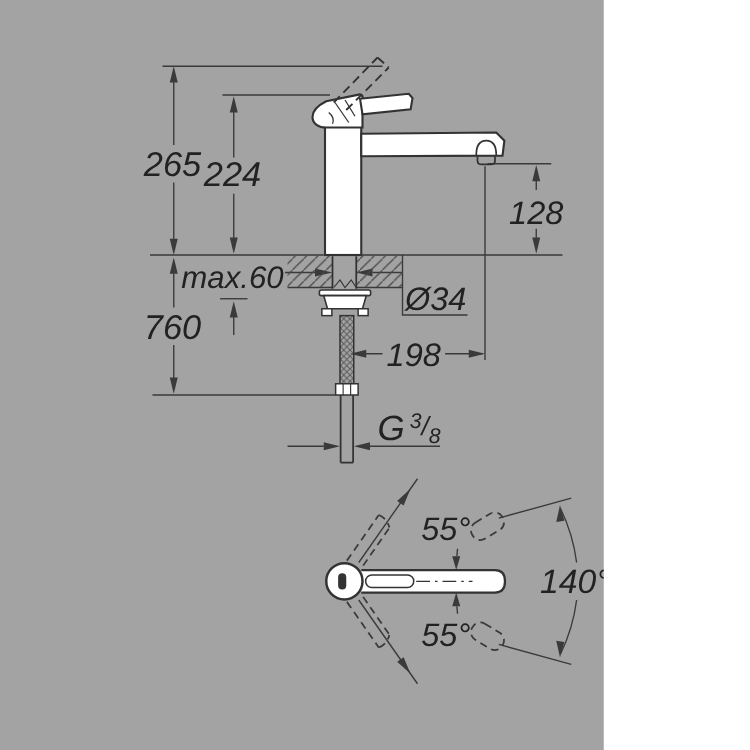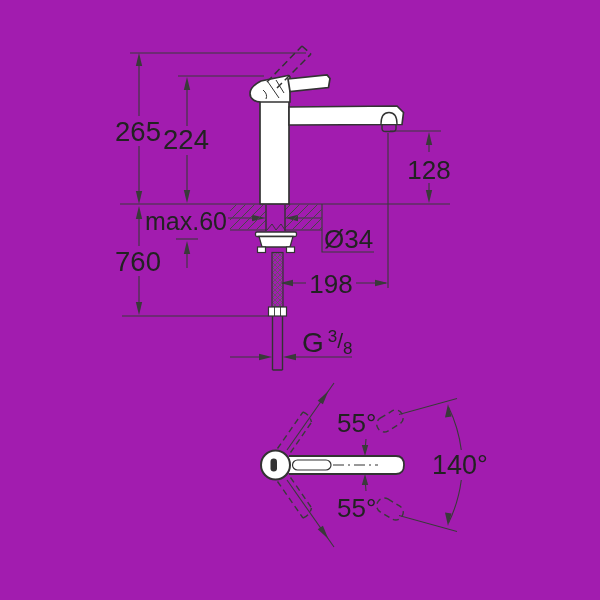--- a/index.html
+++ b/index.html
@@ -1,16 +1,16 @@
 <!DOCTYPE html>
 <html><head>
 <meta charset="utf-8">
 <style>
   html,body{margin:0;padding:0;background:#fff;}
-  .canvas{width:600px;height:600px;background:#a21caf;position:relative;overflow:hidden;}
+  .canvas{width:483px;height:600px;background:#a3a3a3;position:relative;overflow:hidden;font-style:italic;}
   svg{display:block;}
   text{font-family:"Liberation Sans","DejaVu Sans",sans-serif;fill:#222;}
 </style>
 </head>
 <body>
 
 <div class="canvas">
 <svg width="600" height="600" viewBox="0 0 600 600">
   <defs>
     <pattern id="hatch" width="9" height="9" patternUnits="userSpaceOnUse">

